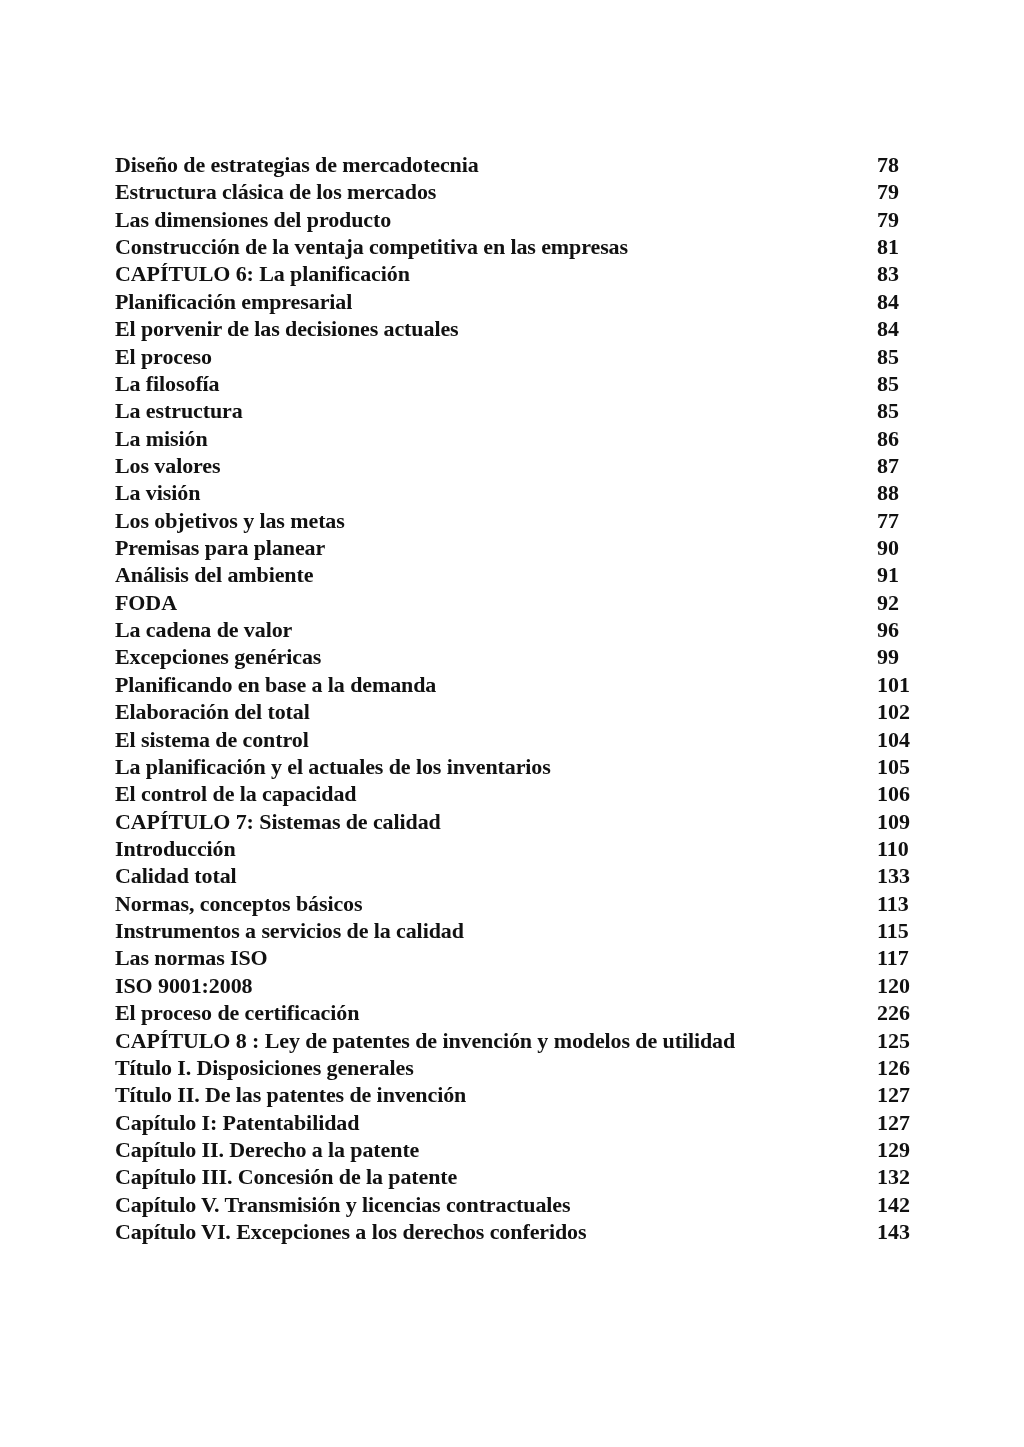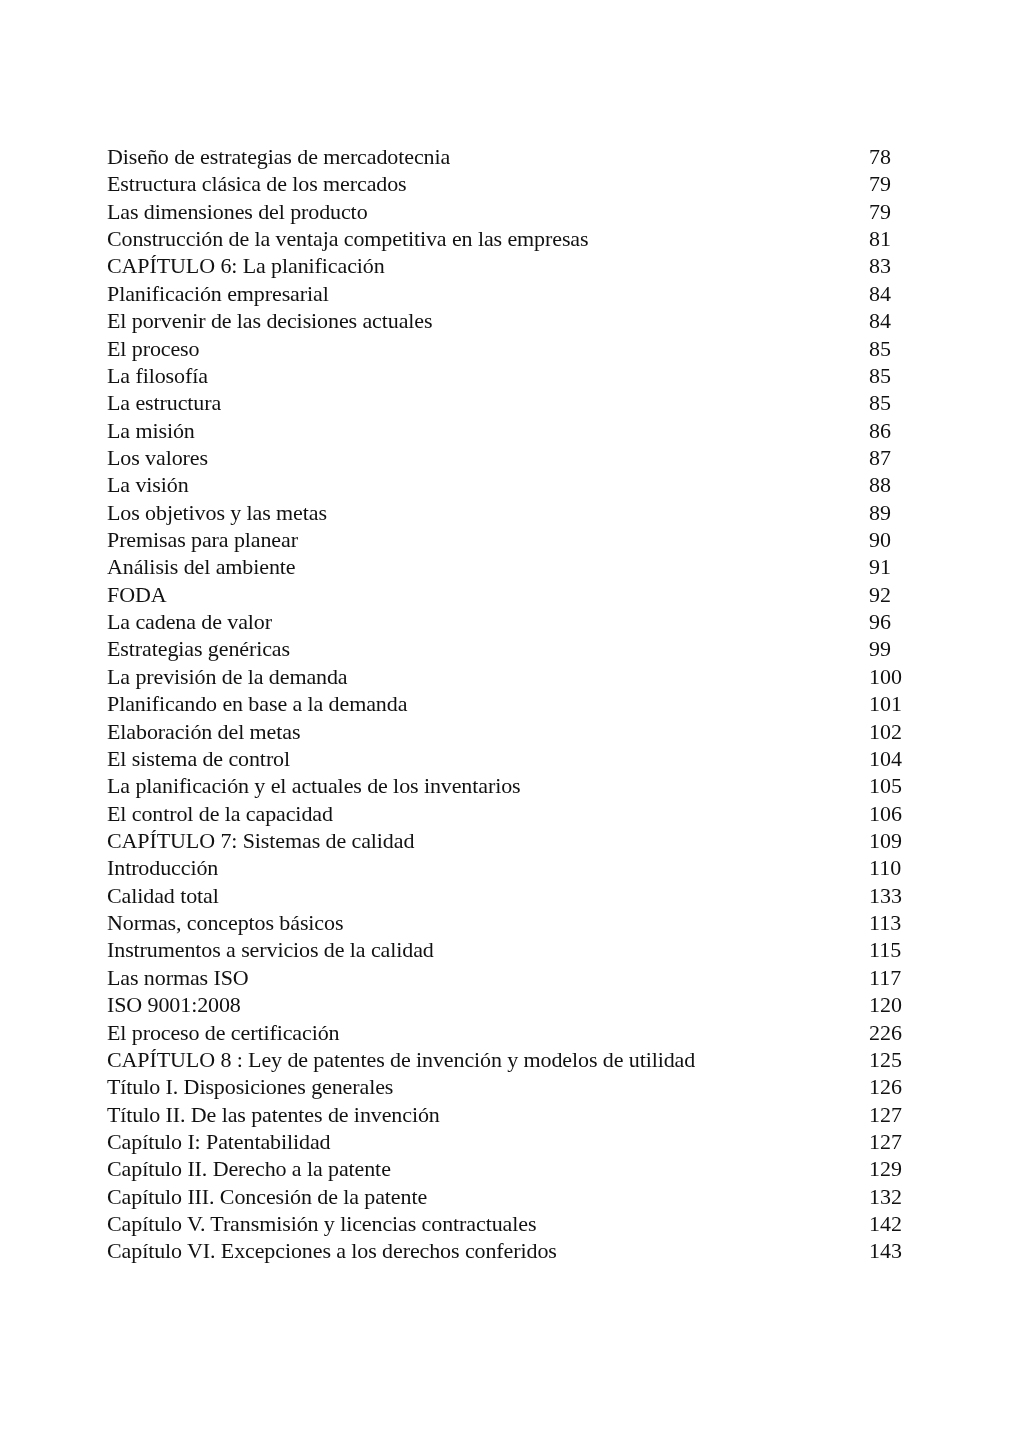--- a/index.html
+++ b/index.html
@@ -21,23 +21,24 @@
       top: 0;
       width: 1024px;
       height: 1447px;
       background: #ffffff;
     }
     .toc {
       position: absolute;
       left: 107px;
       top: 143px;
       width: 802px;
-      margin: 0;
+      margin: 8px;
       padding: 0;
       list-style: none;
+      font-weight: bold;
     }
     .toc-row {
       display: flex;
       justify-content: space-between;
       align-items: baseline;
       height: 27.37px;
       line-height: 27.37px;
       font-size: 22px;
       white-space: nowrap;
     }
@@ -101,52 +102,48 @@
     <li class="toc-row">
         <span class="toc-title">Los valores</span>
         <span class="toc-page">87</span>
       </li>
     <li class="toc-row">
         <span class="toc-title">La visión</span>
         <span class="toc-page">88</span>
       </li>
     <li class="toc-row">
         <span class="toc-title">Los objetivos y las metas</span>
-        <span class="toc-page">89</span>
+        <span class="toc-page">77</span>
       </li>
     <li class="toc-row">
         <span class="toc-title">Premisas para planear</span>
         <span class="toc-page">90</span>
       </li>
     <li class="toc-row">
         <span class="toc-title">Análisis del ambiente</span>
         <span class="toc-page">91</span>
       </li>
     <li class="toc-row">
         <span class="toc-title">FODA</span>
         <span class="toc-page">92</span>
       </li>
     <li class="toc-row">
         <span class="toc-title">La cadena de valor</span>
         <span class="toc-page">96</span>
       </li>
     <li class="toc-row">
-        <span class="toc-title">Estrategias genéricas</span>
+        <span class="toc-title">Excepciones genéricas</span>
         <span class="toc-page">99</span>
-      </li>
-    <li class="toc-row">
-        <span class="toc-title">La previsión de la demanda</span>
-        <span class="toc-page">100</span>
       </li>
     <li class="toc-row">
         <span class="toc-title">Planificando en base a la demanda</span>
         <span class="toc-page">101</span>
       </li>
     <li class="toc-row">
-        <span class="toc-title">Elaboración del metas</span>
+        <span class="toc-title">Elaboración del total</span>
         <span class="toc-page">102</span>
       </li>
     <li class="toc-row">
         <span class="toc-title">El sistema de control</span>
         <span class="toc-page">104</span>
       </li>
     <li class="toc-row">
         <span class="toc-title">La planificación y el actuales de los inventarios</span>
         <span class="toc-page">105</span>
       </li>

